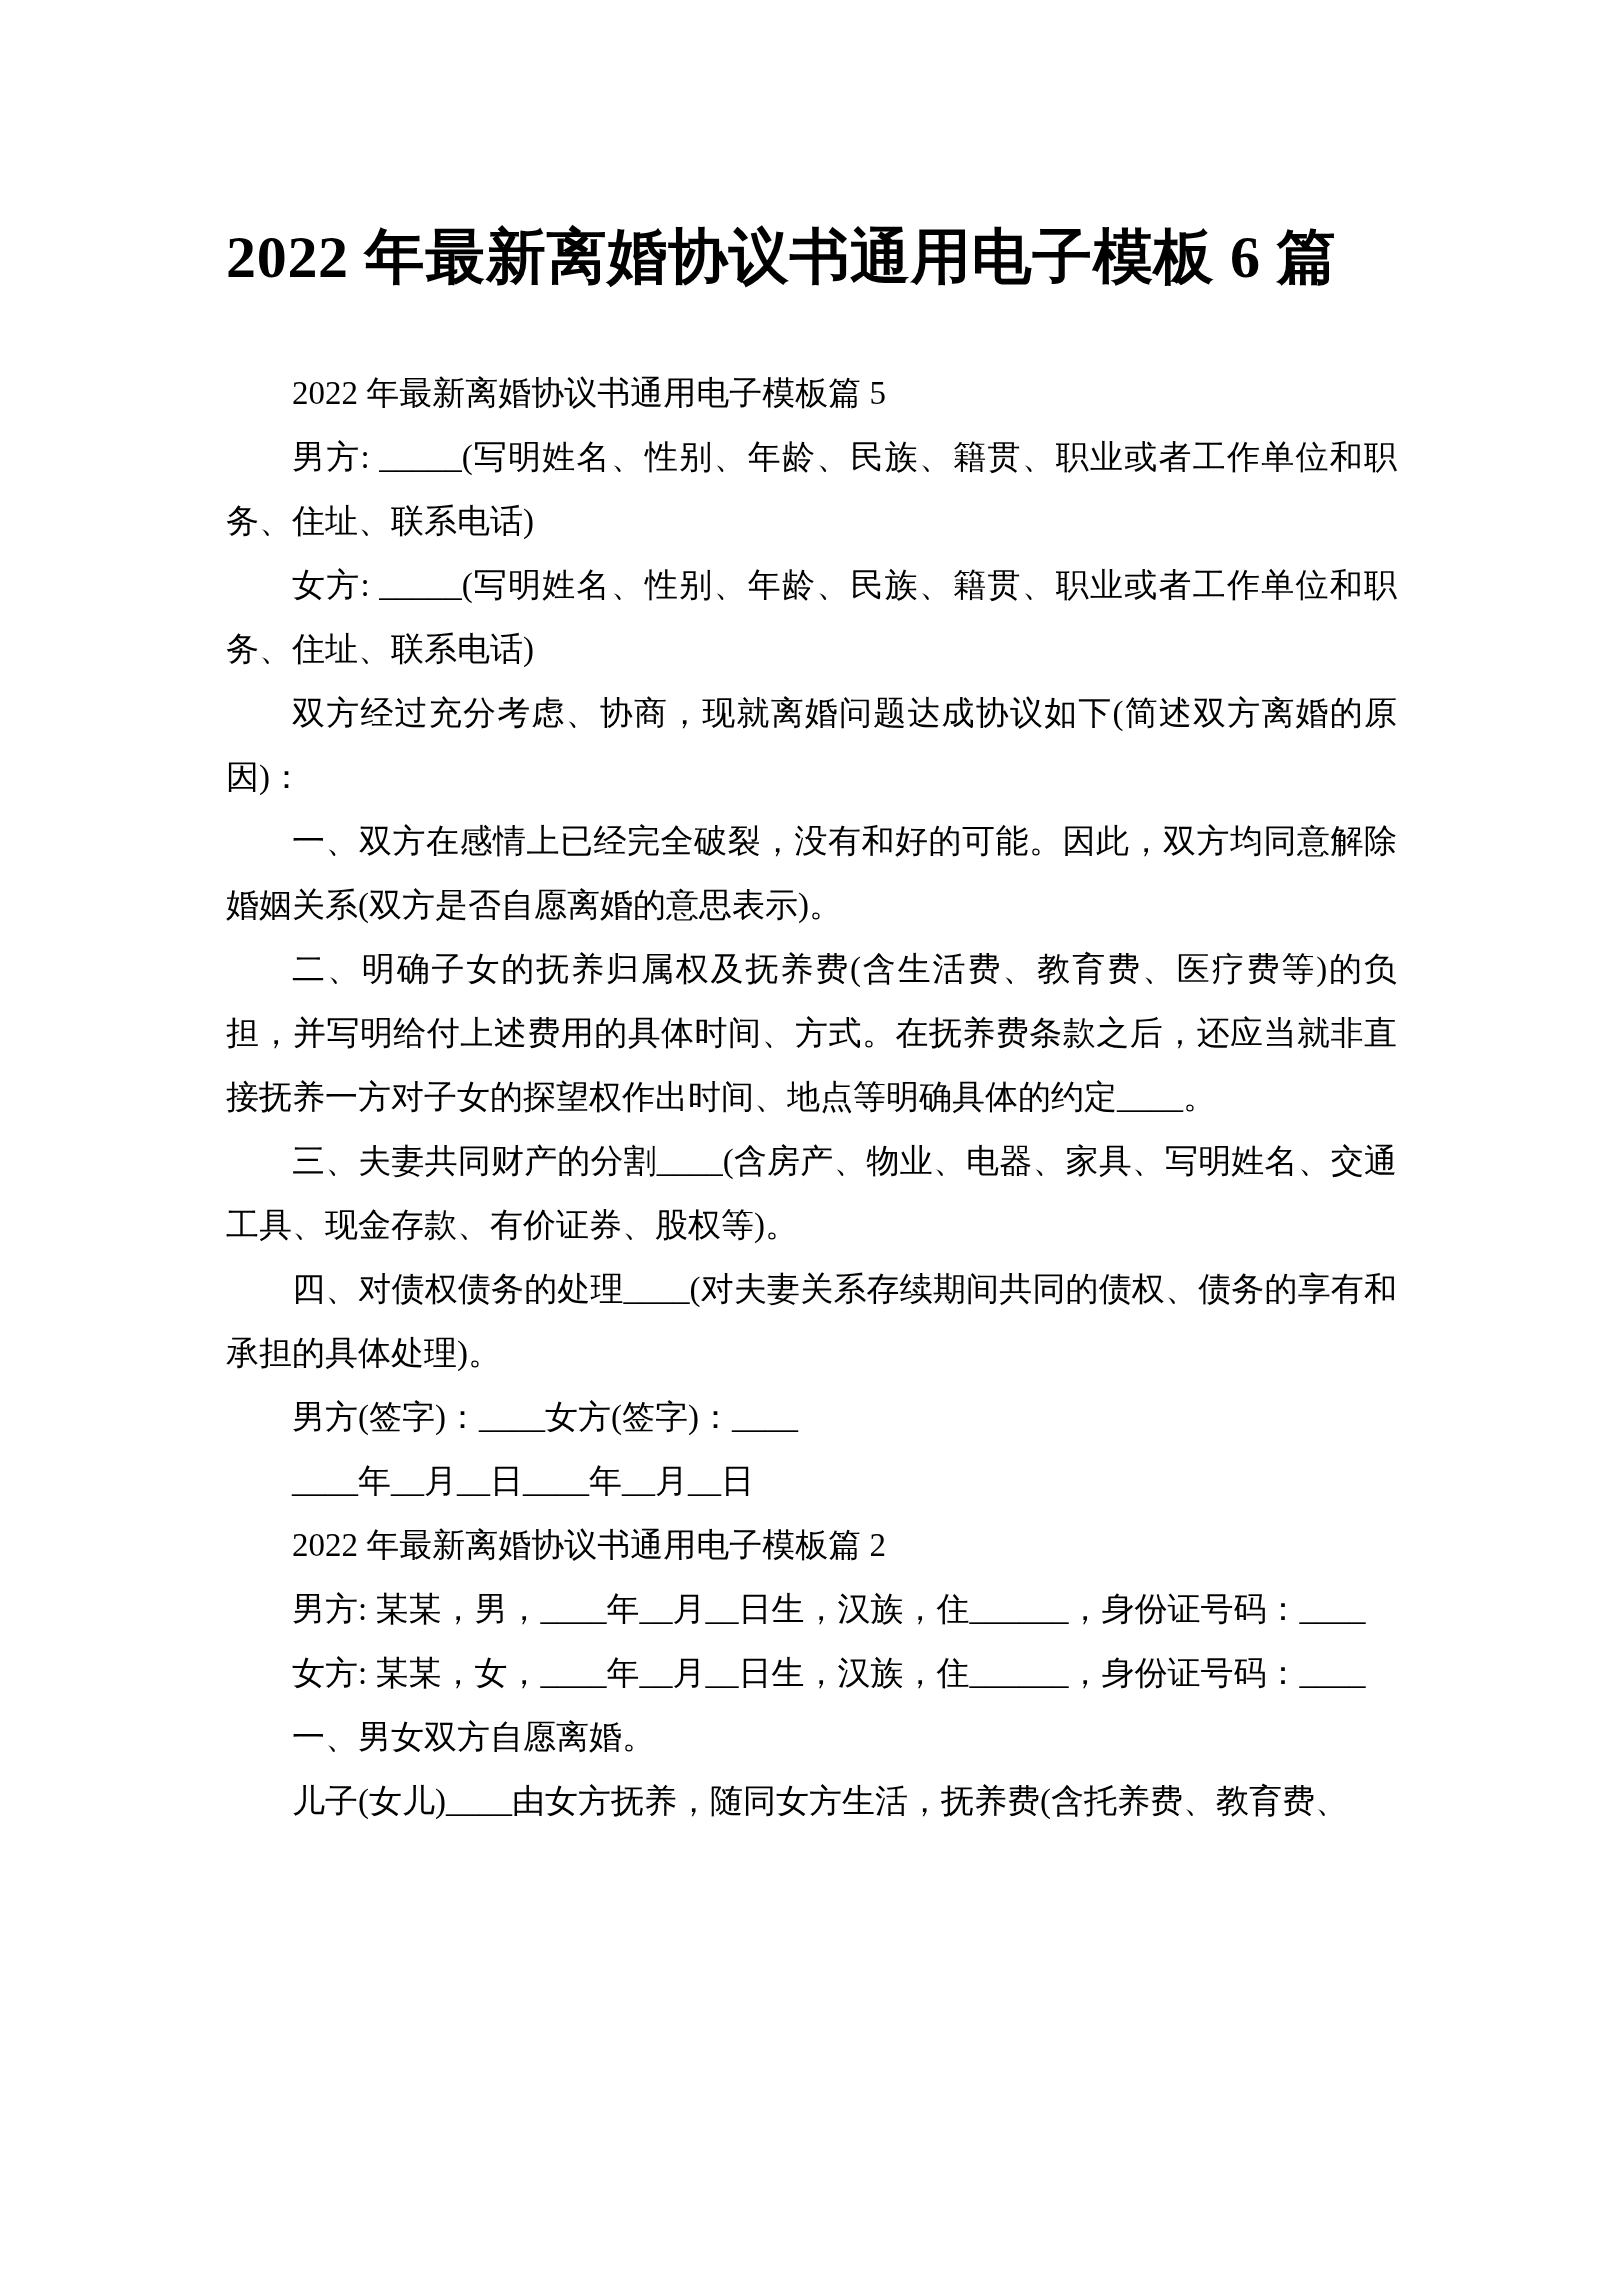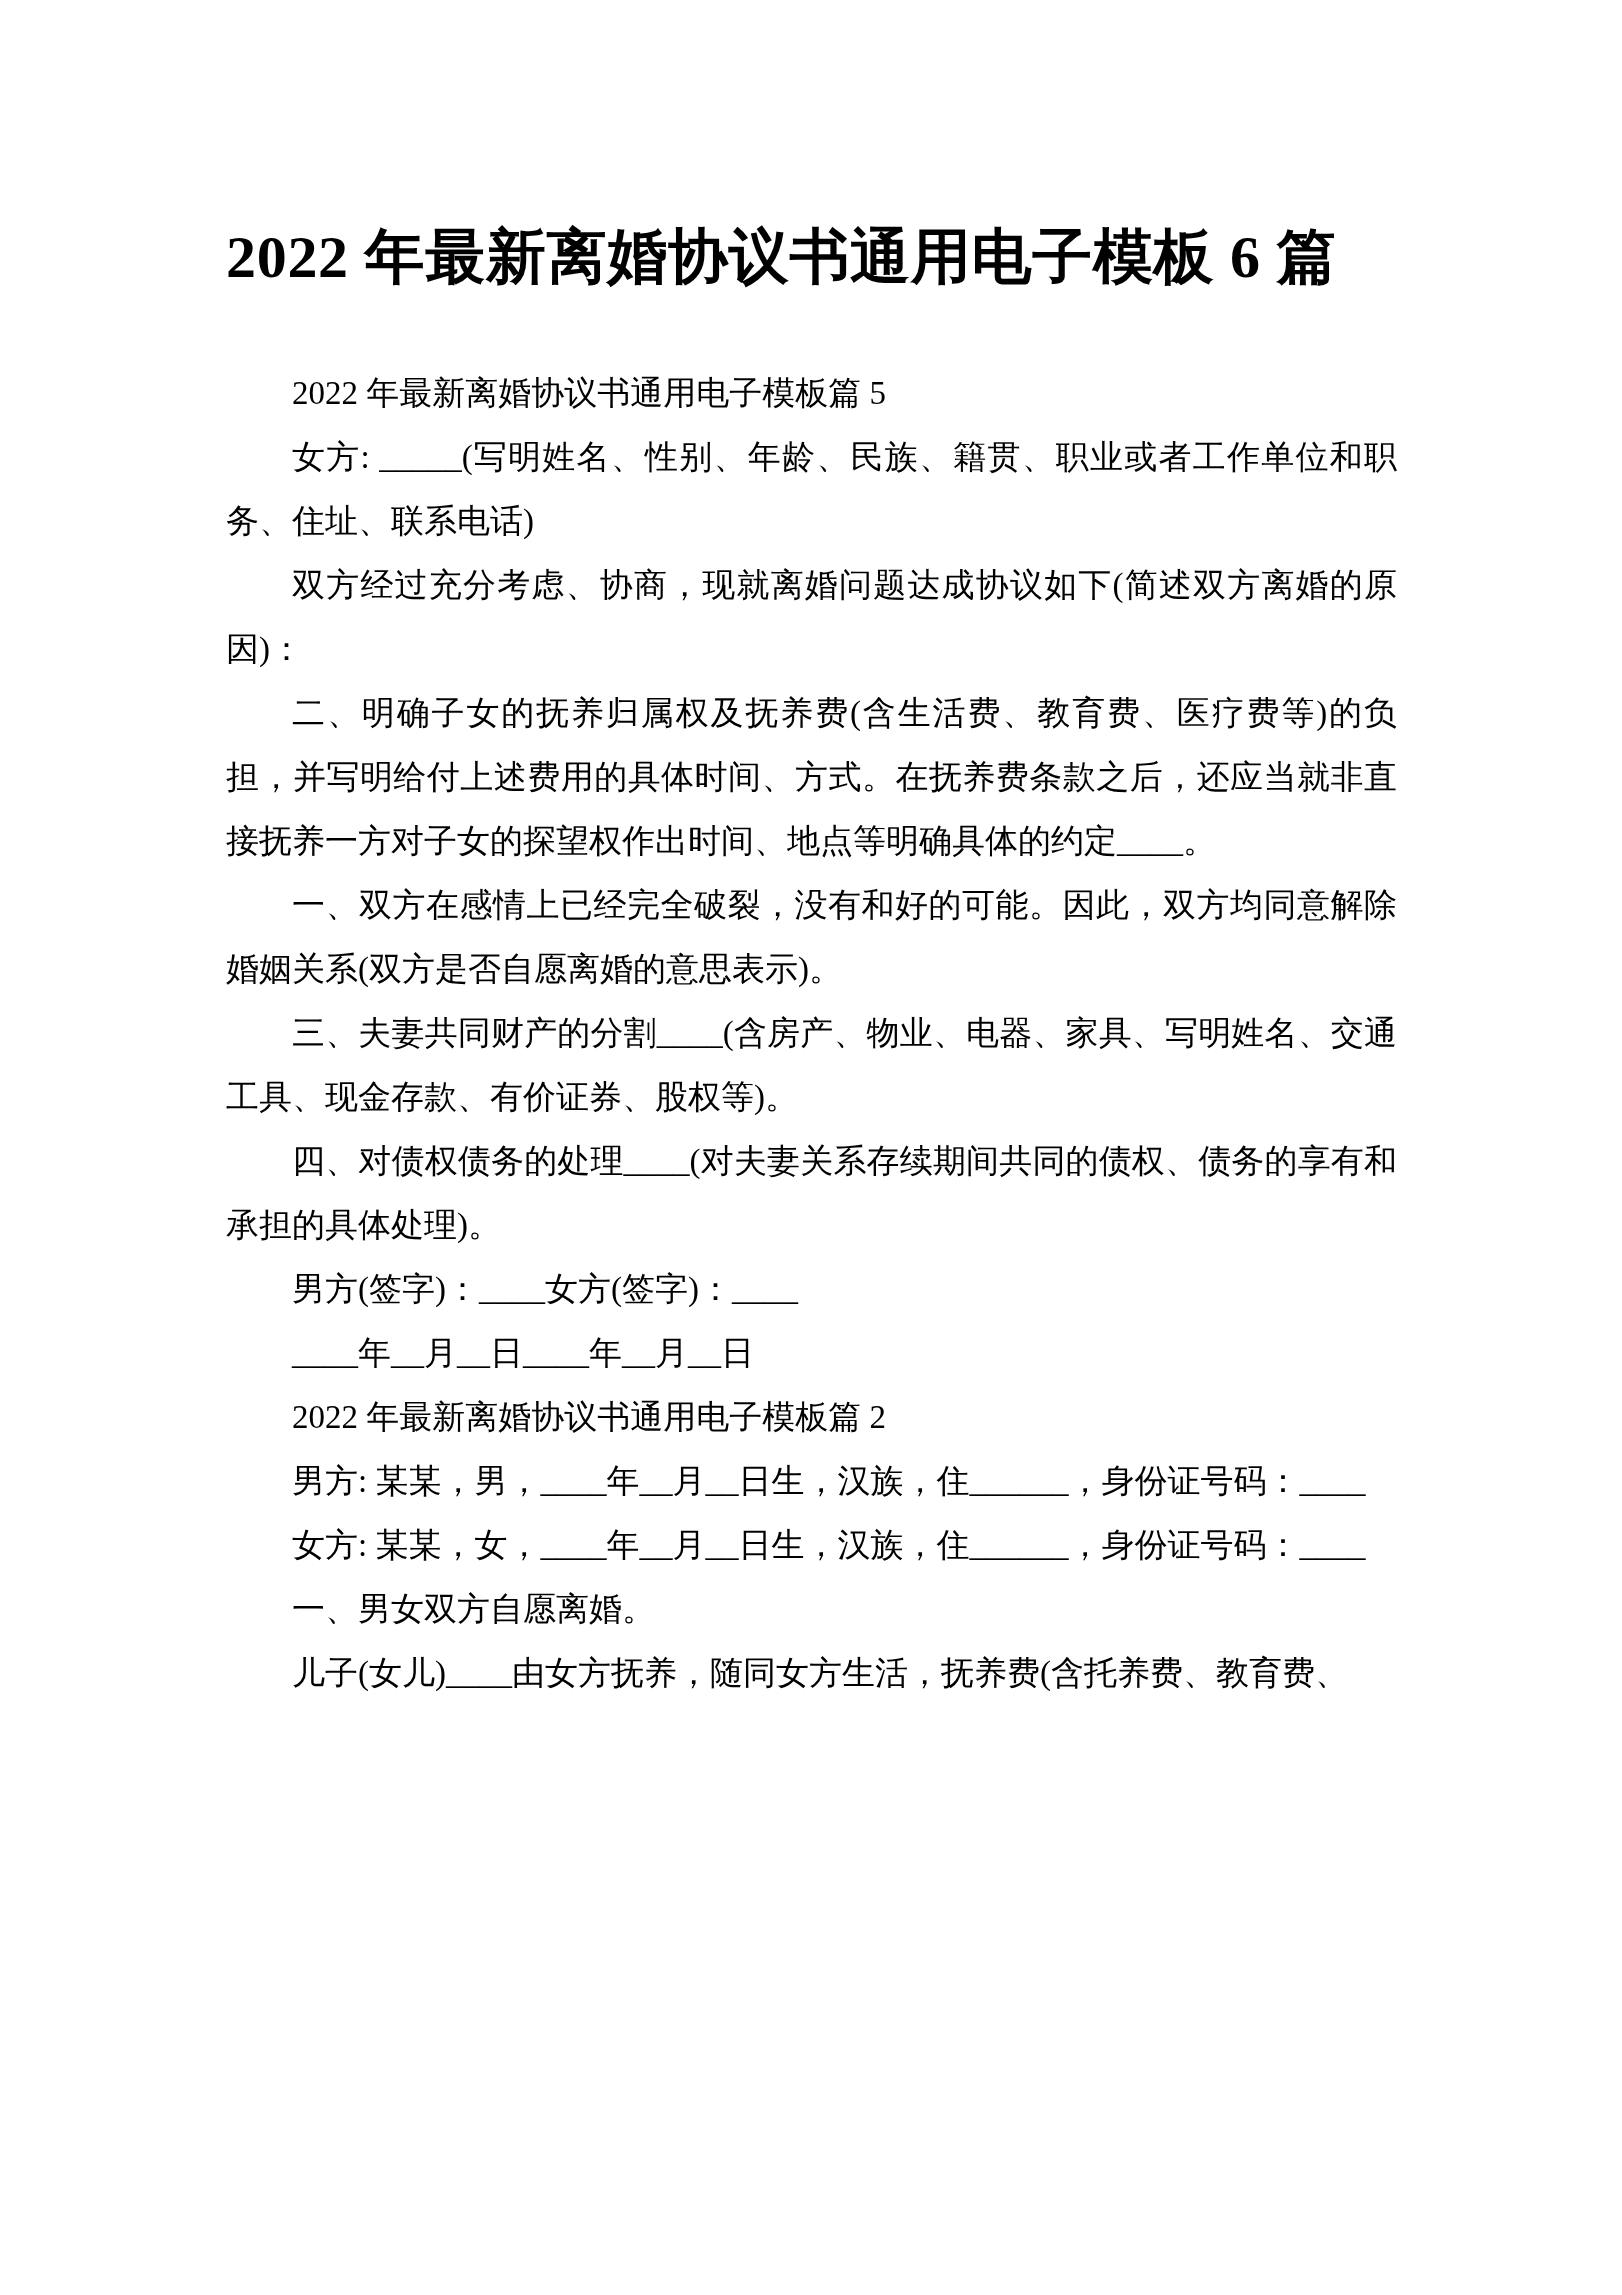--- a/index.html
+++ b/index.html
@@ -40,24 +40,25 @@
     word-break: break-all;
   }
 </style>
 </head>
 <body>
 
 <div class="page">
   <h1 class="doc-title">2022 年最新离婚协议书通用电子模板 6 篇</h1>
   <div class="doc-body" id="doc-body">
       <p>2022 年最新离婚协议书通用电子模板篇 5</p>
+      <p>男方: _____(写明姓名、性别、年龄、民族、籍贯、职业或者工作单位和职务、住址、联系电话)</p>
       <p>女方: _____(写明姓名、性别、年龄、民族、籍贯、职业或者工作单位和职务、住址、联系电话)</p>
       <p>双方经过充分考虑、协商，现就离婚问题达成协议如下(简述双方离婚的原因)：</p>
+      <p>一、双方在感情上已经完全破裂，没有和好的可能。因此，双方均同意解除婚姻关系(双方是否自愿离婚的意思表示)。</p>
       <p>二、明确子女的抚养归属权及抚养费(含生活费、教育费、医疗费等)的负担，并写明给付上述费用的具体时间、方式。在抚养费条款之后，还应当就非直接抚养一方对子女的探望权作出时间、地点等明确具体的约定____。</p>
-      <p>一、双方在感情上已经完全破裂，没有和好的可能。因此，双方均同意解除婚姻关系(双方是否自愿离婚的意思表示)。</p>
       <p>三、夫妻共同财产的分割____(含房产、物业、电器、家具、写明姓名、交通工具、现金存款、有价证券、股权等)。</p>
       <p>四、对债权债务的处理____(对夫妻关系存续期间共同的债权、债务的享有和承担的具体处理)。</p>
       <p>男方(签字)：____女方(签字)：____</p>
       <p>____年__月__日____年__月__日</p>
       <p>2022 年最新离婚协议书通用电子模板篇 2</p>
       <p>男方: 某某，男，____年__月__日生，汉族，住______，身份证号码：____</p>
       <p>女方: 某某，女，____年__月__日生，汉族，住______，身份证号码：____</p>
       <p>一、男女双方自愿离婚。</p>
       <p>儿子(女儿)____由女方抚养，随同女方生活，抚养费(含托养费、教育费、</p>
     </div>

